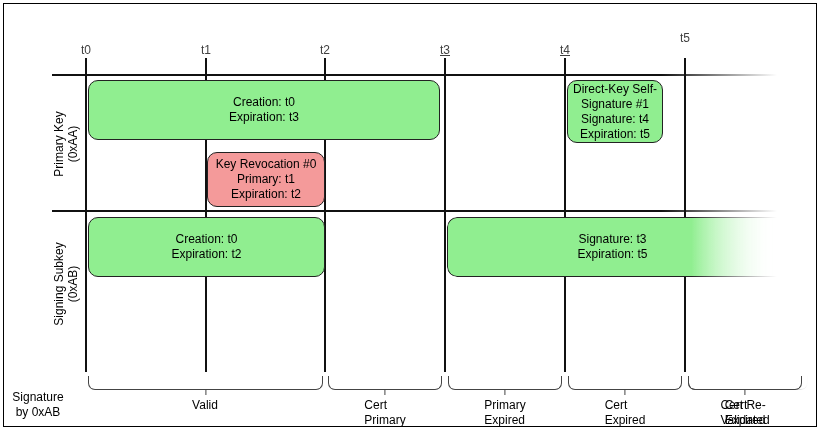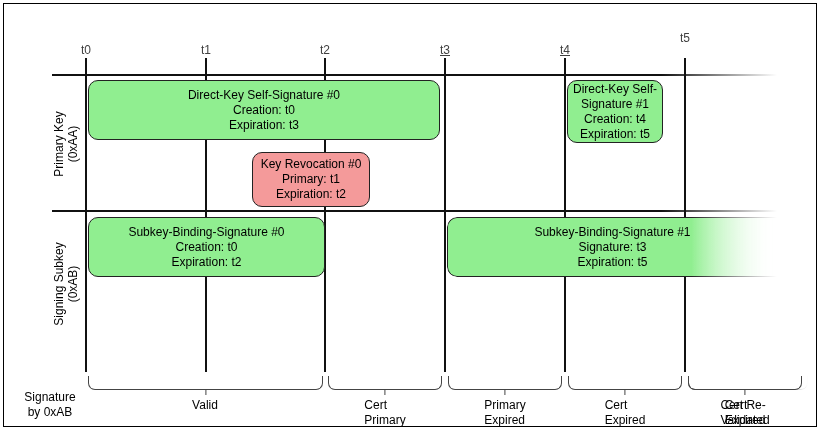--- a/index.html
+++ b/index.html
@@ -79,21 +79,21 @@
     align-items: center;
     justify-content: center;
     font-size: 12px;
     line-height: 15px;
     color: #000000;
     text-align: center;
     padding: 2px 4px;
     z-index: 4;
   }
   .sigbox.green { background: #90ee90; }
-  .sigbox.red   { background: #f49a9a; margin-left: 45px; }
+  .sigbox.red   { background: #f49a9a; }
   .sigbox .ln { display: block; }
 
   
   .sigbox.fade-right {
     border-right: none;
     border-radius: 10px 0 0 10px;
     background: linear-gradient(to right, #90ee90 0%, #90ee90 74%, rgba(144,238,144,0) 100%);
     -webkit-mask-image: linear-gradient(to right, #000 0%, #000 74%, rgba(0,0,0,0) 100%);
             mask-image: linear-gradient(to right, #000 0%, #000 74%, rgba(0,0,0,0) 100%);
   }
@@ -175,46 +175,43 @@
     </span>
   </div>
   <div class="row-label" style="left:24px; top:270px; width:84px; height:30px;">
     <span class="rot">
       <span>Signing Subkey</span><br>
       <span>(0xAB)</span>
     </span>
   </div>
 
   <div class="sigbox green" style="left:88px; top:80px; width:352px; height:60px;">
-    <span class="ln">Direct-Key Self-Signature #0</span>
     <span class="ln">Creation: t0</span>
     <span class="ln">Expiration: t3</span>
   </div>
 
   <div class="sigbox red" style="left:207px; top:152px; width:118px; height:55px;">
     <span class="ln">Key Revocation #0</span>
     <span class="ln">Primary: t1</span>
     <span class="ln">Expiration: t2</span>
   </div>
 
   <div class="sigbox green" style="left:567px; top:80px; width:96px; height:63px;">
     <span class="ln">Direct-Key Self-</span>
     <span class="ln">Signature #1</span>
-    <span class="ln">Creation: t4</span>
+    <span class="ln">Signature: t4</span>
     <span class="ln">Expiration: t5</span>
   </div>
 
   <div class="sigbox green" style="left:88px; top:217px; width:237px; height:60px;">
-    <span class="ln">Subkey-Binding-Signature #0</span>
     <span class="ln">Creation: t0</span>
     <span class="ln">Expiration: t2</span>
   </div>
 
   <div class="sigbox green fade-right" style="left:447px; top:217px; width:330px; height:60px;">
-    <span class="ln">Subkey-Binding-Signature #1</span>
     <span class="ln">Signature: t3</span>
     <span class="ln">Expiration: t5</span>
   </div>
 
   <div class="bracket" style="left:88px;  top:376px; width:235px;"></div>
   <div class="bracket-label" style="left:205px; top:398px;">
     <span class="ln">Valid</span>
   </div>
 
   <div class="bracket" style="left:328px; top:376px; width:114px;"></div>
@@ -234,21 +231,21 @@
     <span class="ln">Cert</span>
     <span class="ln">Expired</span>
   </div>
 
   <div class="bracket fade" style="left:688px; top:376px; width:120px;"></div>
   <div class="bracket-label" style="left:745px; top:398px;">
     <span class="ln">Cert</span>
     <span class="ln">Expired</span>
   </div>
 
-  <div id="legend-caption" style="left:12px; top:390px; width:76px;">
+  <div id="legend-caption" style="left:0; top:390px; width:76px;">
     <span class="ln">Signature</span>
     <span class="ln">by 0xAB</span>
   </div>
 
 <div class="bracket" style="left: 688px; top: 376px; width: 114px;"></div>
     <div class="bracket-label" style="left: 745px; top: 398px;">
       <span class="ln">Cert Re-</span>
       <span class="ln">Validated</span>
     </div>
   </div>

